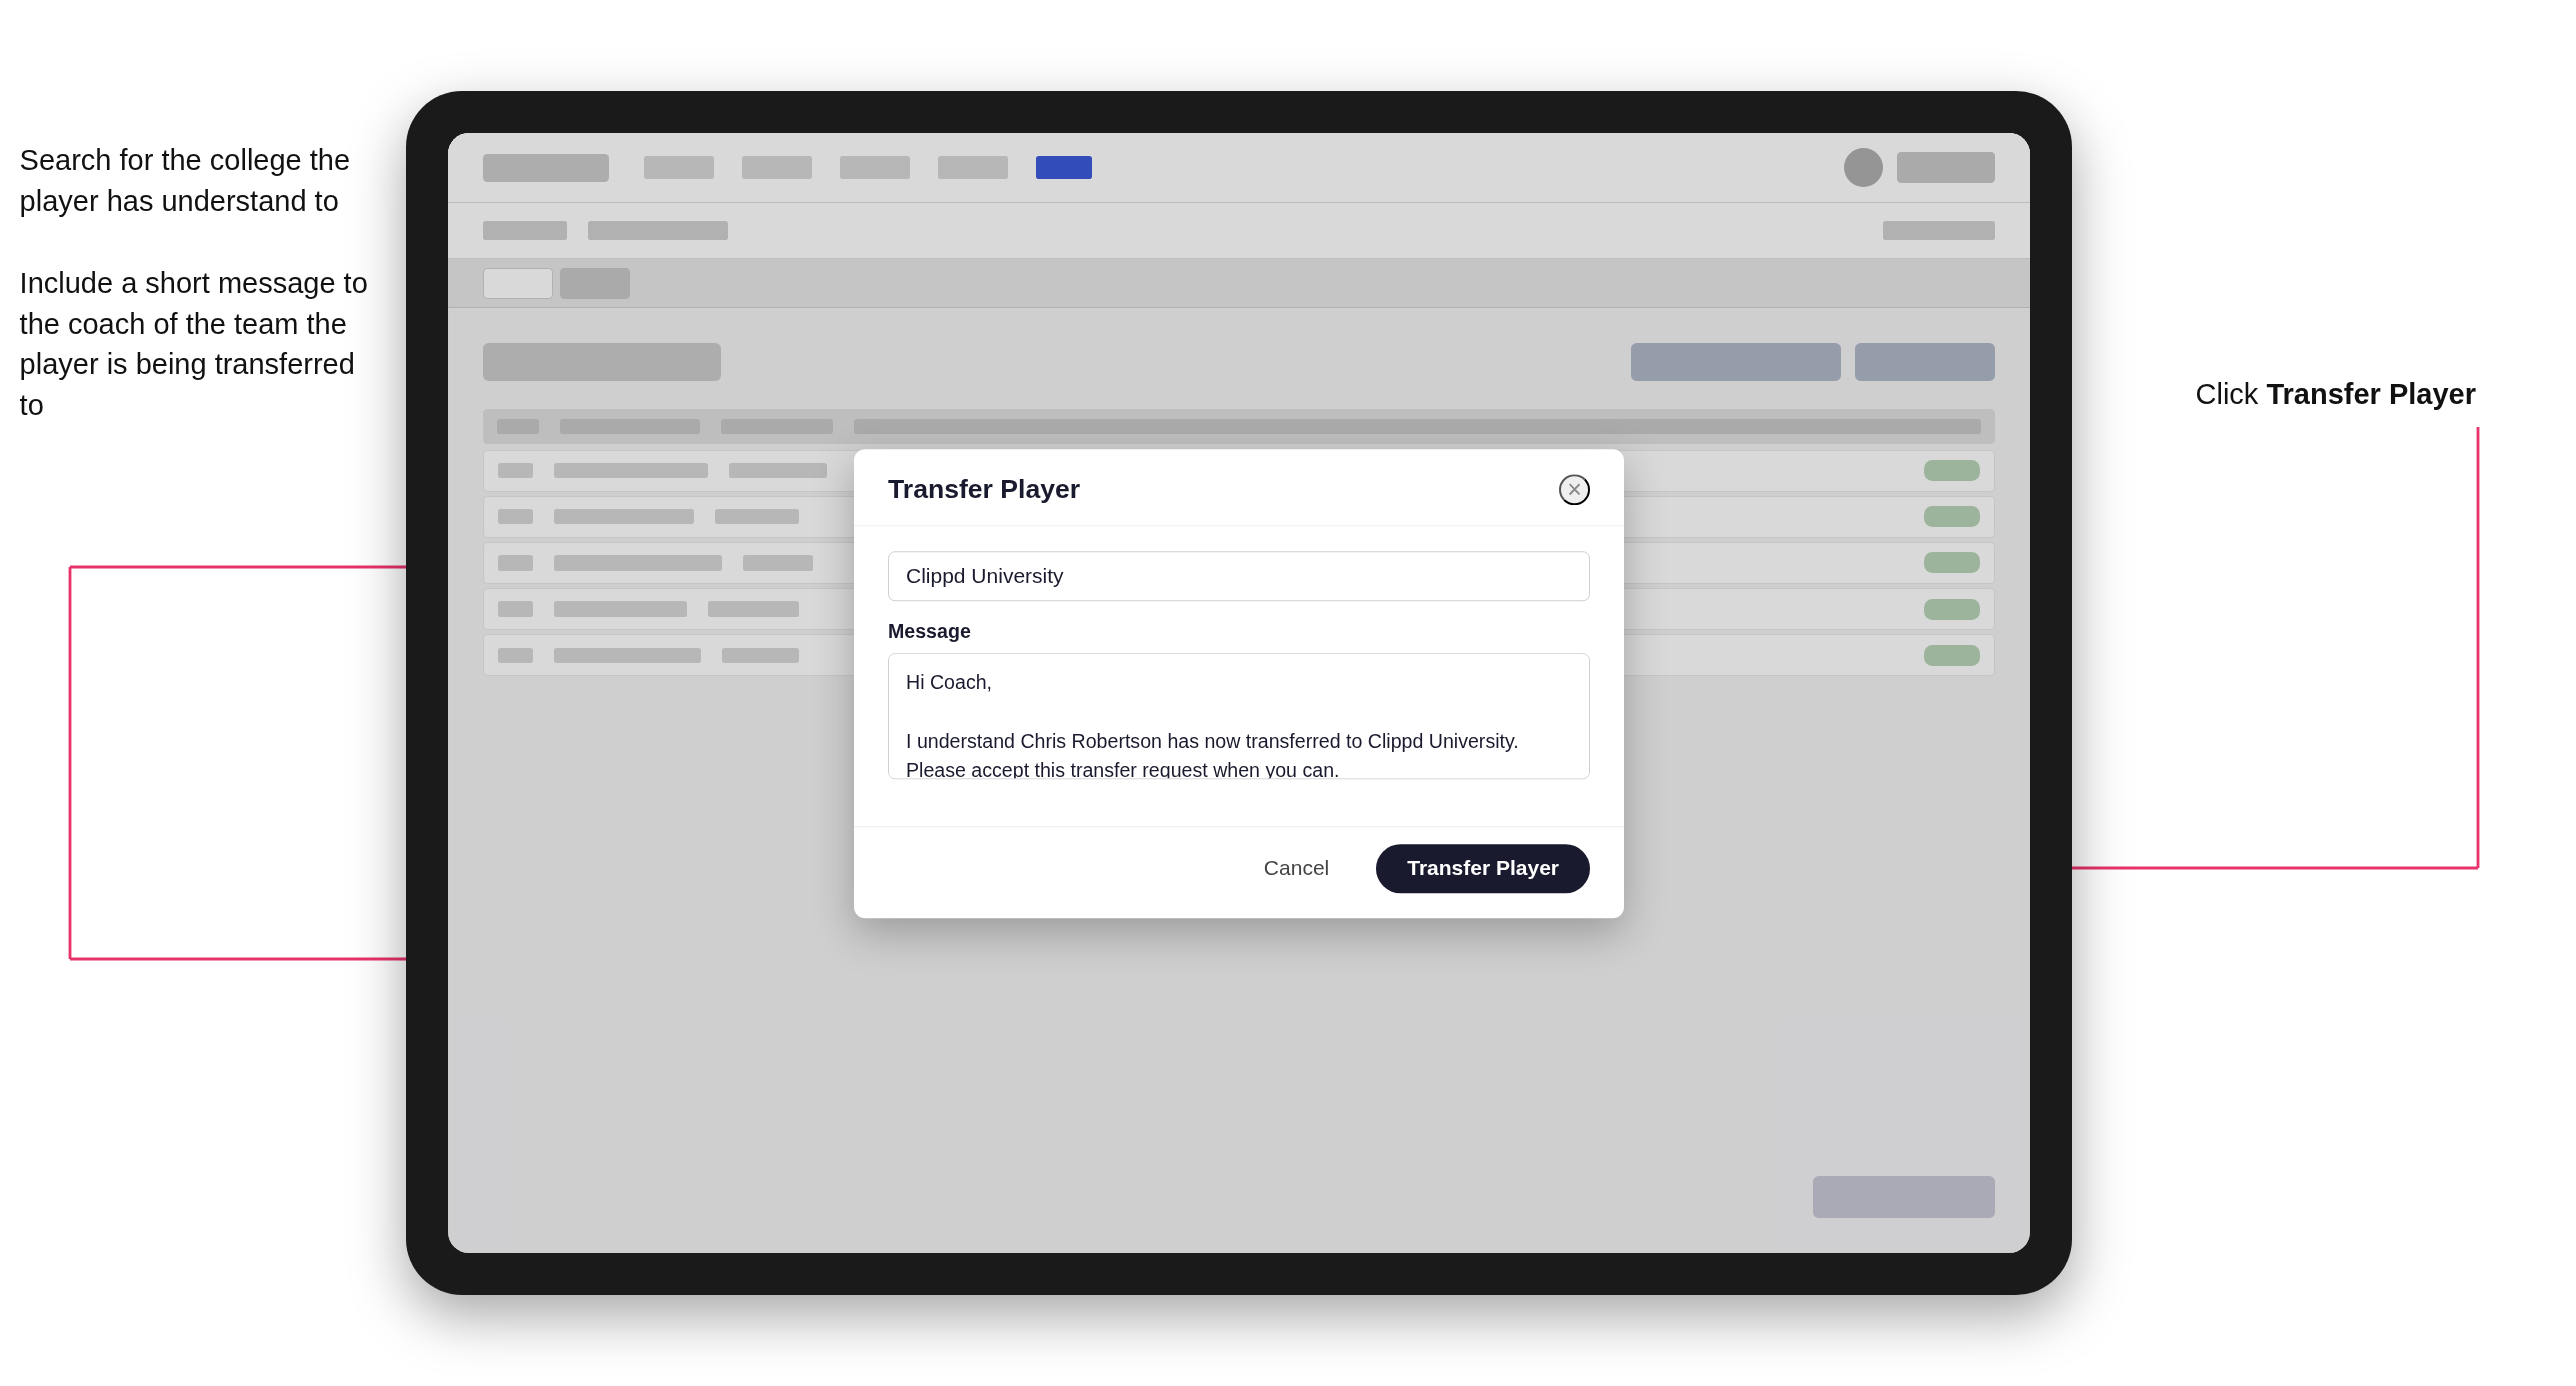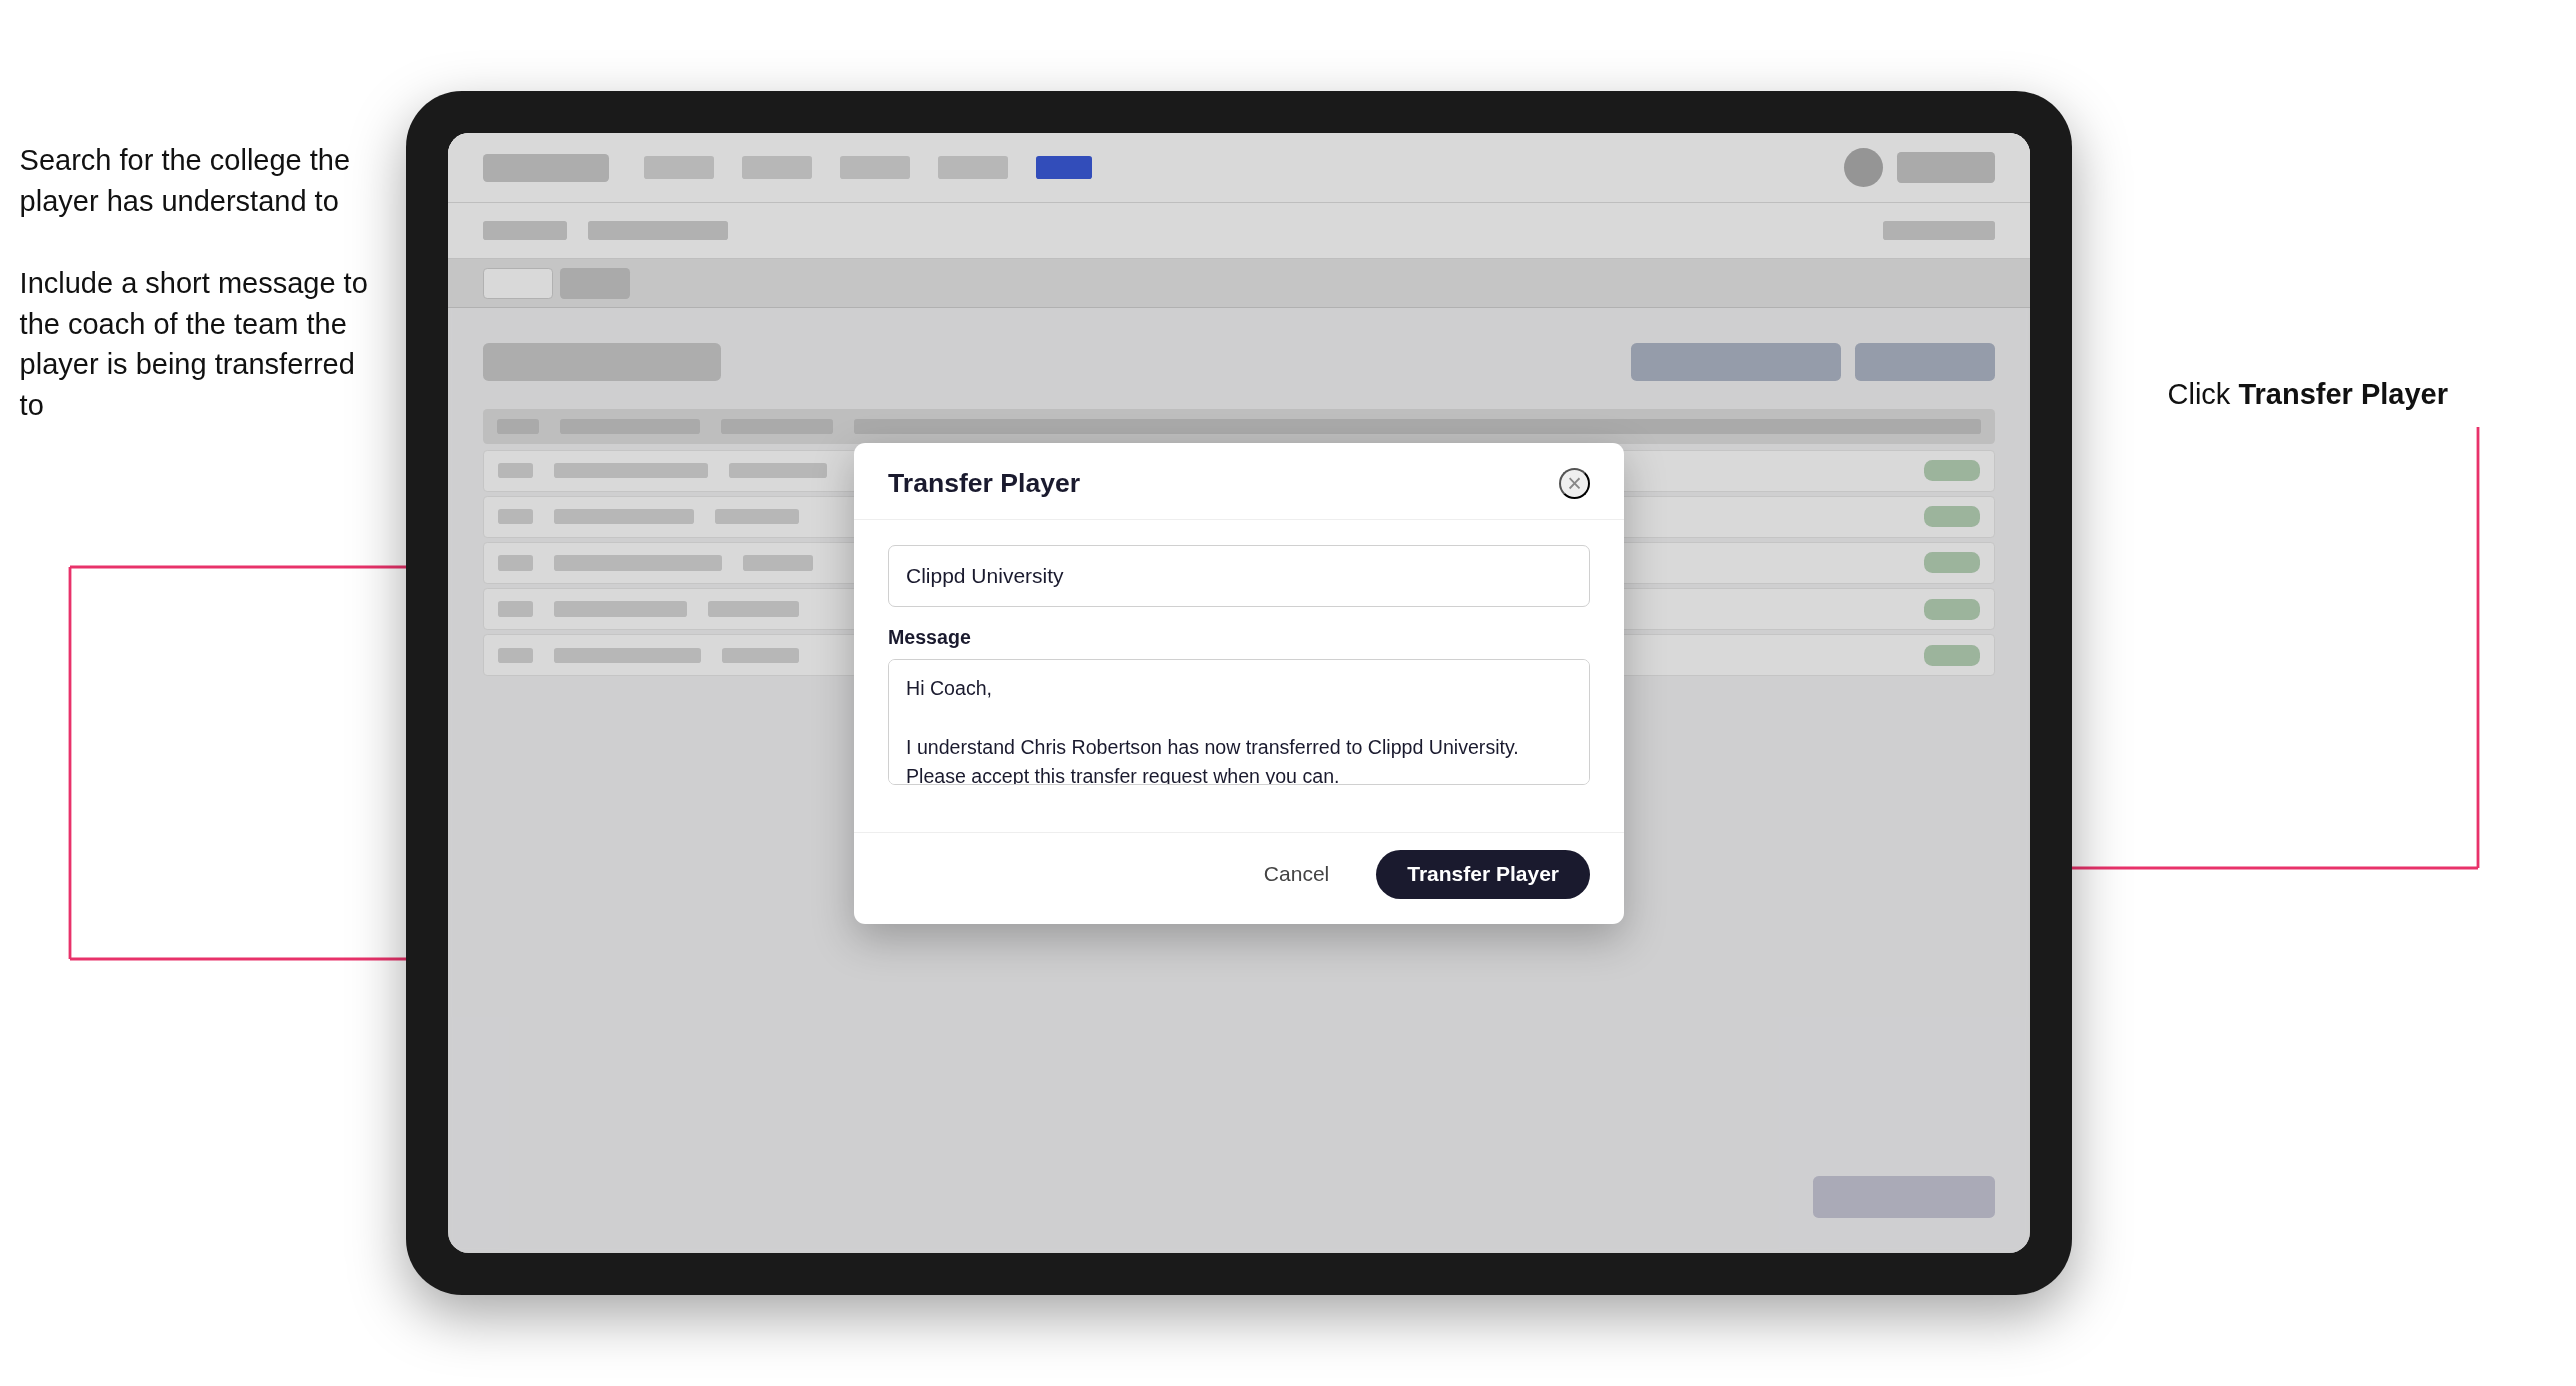--- a/index.html
+++ b/index.html
@@ -20,21 +20,21 @@
       width: 364px;
       font-size: 29px;
       line-height: 1.4;
       color: #111111;
     }
     .annotation-left p { margin-bottom: 42px; }
 
     
     .annotation-right {
       position: absolute;
-      right: 128px;
+      right: 100px;
       top: 378px;
       font-size: 29px;
       color: #111111;
       white-space: nowrap;
     }
     .annotation-right strong { font-weight: 700; }
 
     
     .ipad-device {
       position: absolute;
@@ -330,21 +330,21 @@
 
     .modal-field-label {
       font-size: 19.6px;
       font-weight: 600;
       color: #1a1a2e;
       margin-bottom: 9.8px;
     }
 
     .modal-input {
       width: 100%;
-      height: 62px;
+      height: 50px;
       border: 1px solid #d0d0d0;
       border-radius: 7px;
       padding: 0 17px;
       font-size: 21px;
       color: #1a1a2e;
       outline: none;
       margin-bottom: 19.6px;
       font-family: inherit;
     }
 

